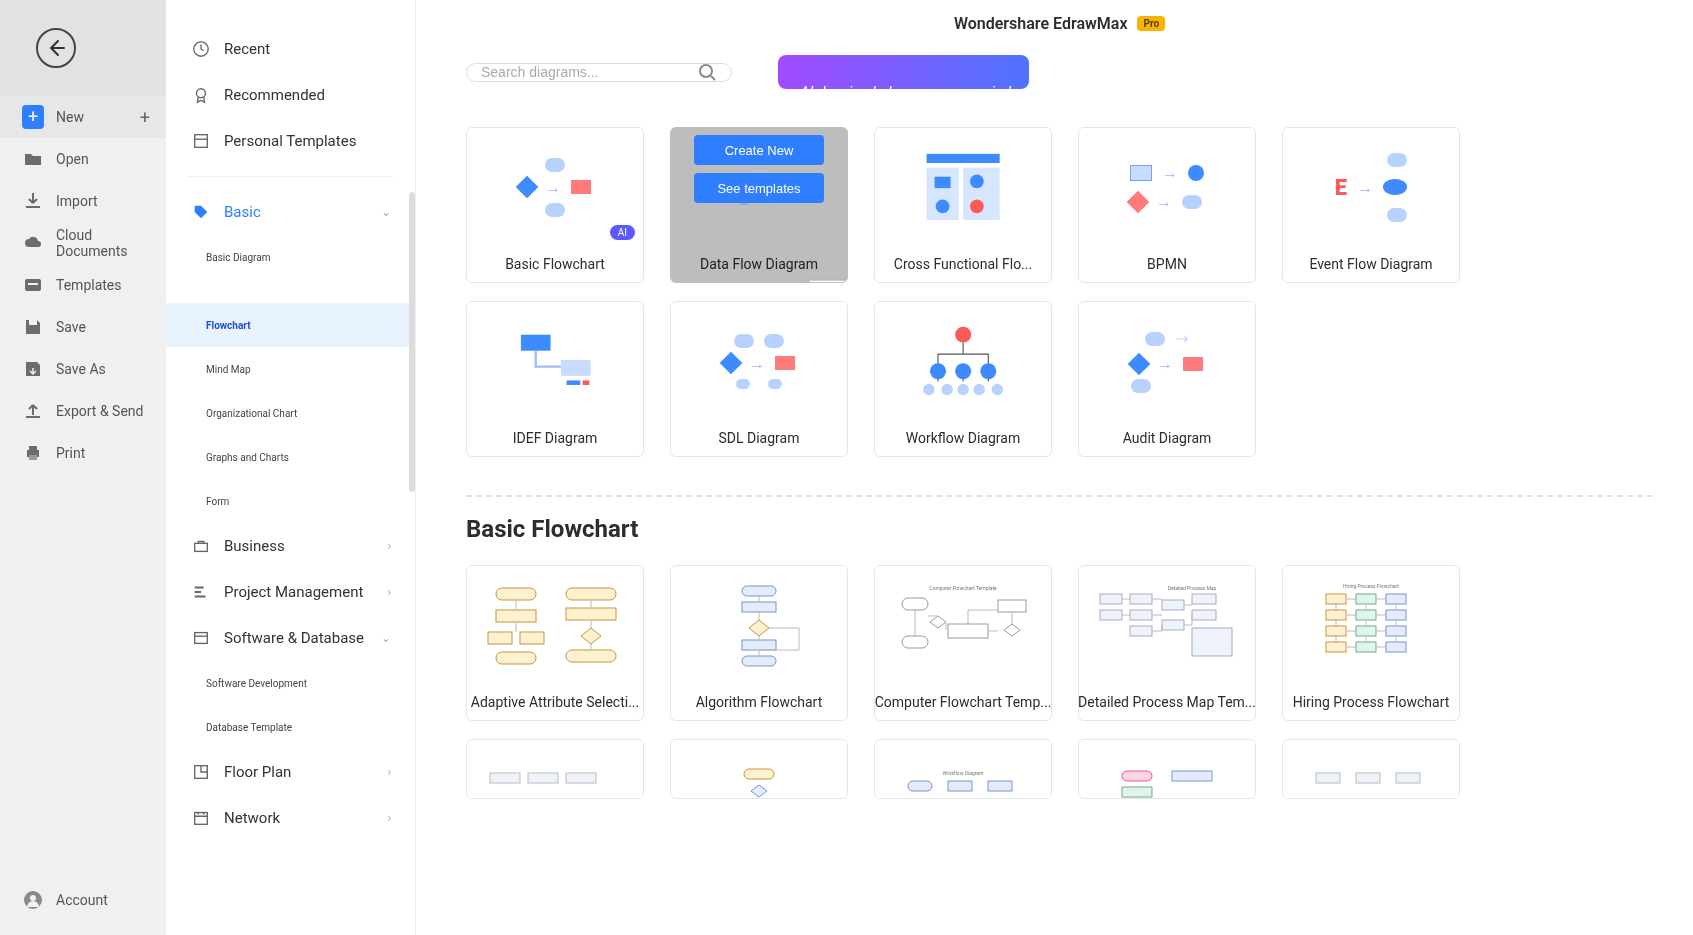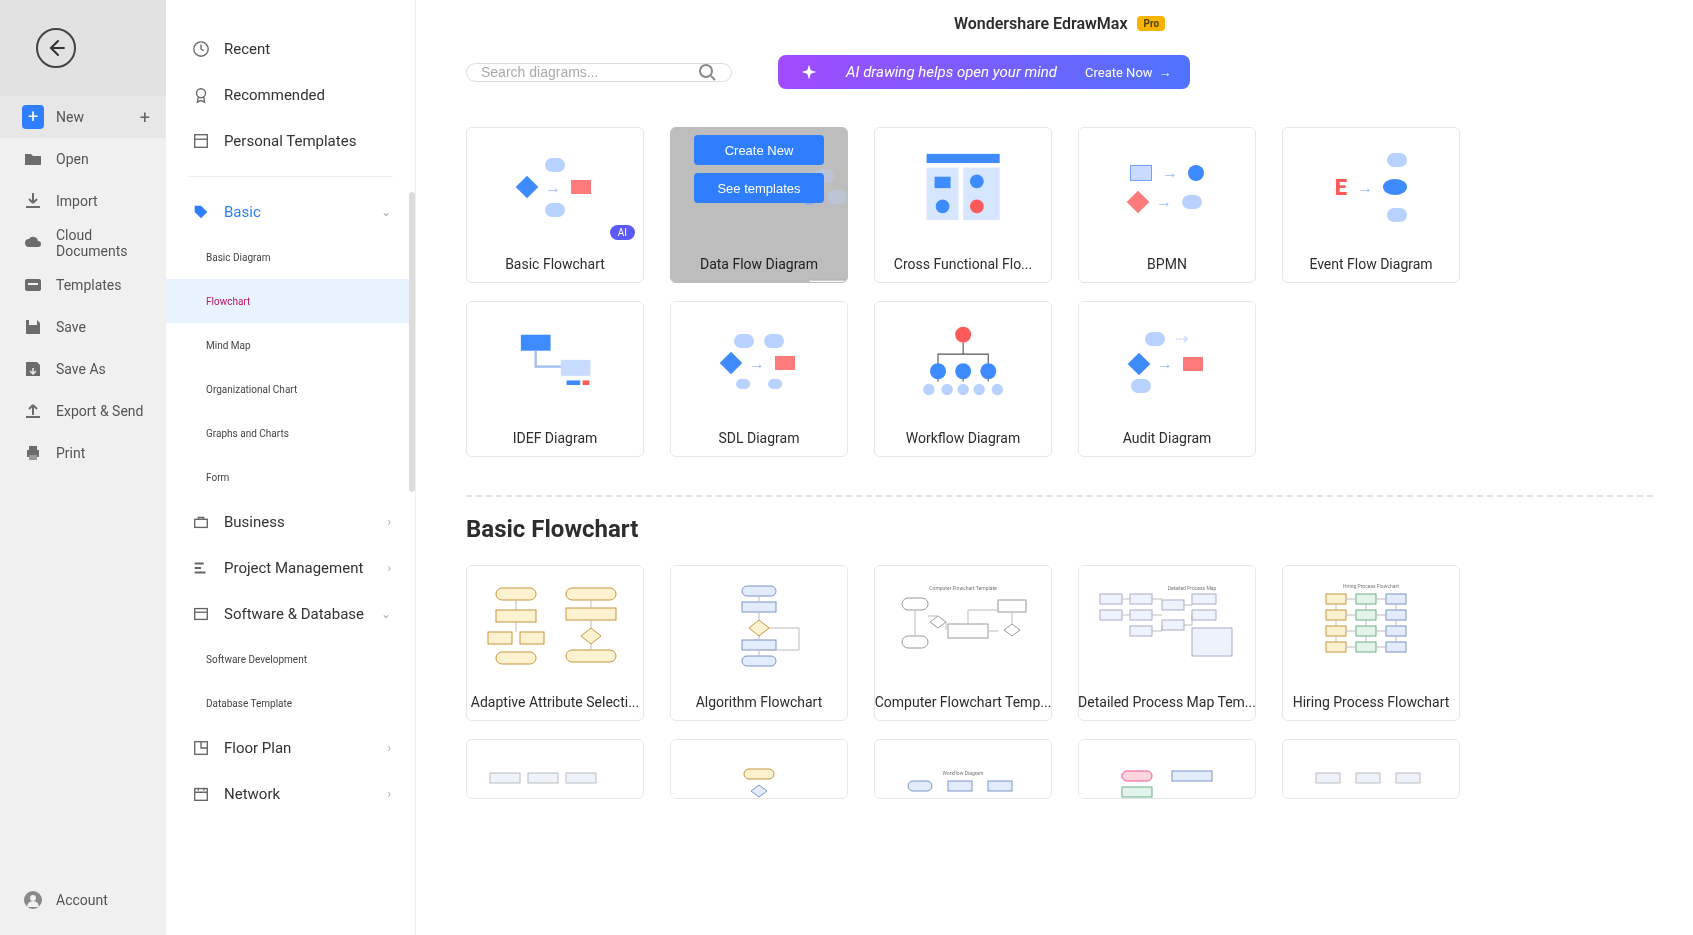--- a/index.html
+++ b/index.html
@@ -83,22 +83,23 @@
   .sub-item {
     height: 44px;
     padding-left: 40px;
     display:flex; align-items:center;
     font-size: 10px;
     color:#444;
     cursor:pointer;
   }
   .sub-item.active {
     background: #e9f2ff;
-    color: #be185d;
-    font-weight: 400;
+    color: #1d4ed8;
+    font-weight: 700;
+    margin-top: 24px;
   }
   .mid-scroll-thumb {
     position: absolute;
     right: 0; top: 192px;
     width: 6px; height: 300px;
     background: #dcdcdc;
     border-radius: 3px;
   }
 
   
@@ -142,20 +143,21 @@
   .ai-banner {
     height: 34px;
     border-radius: 8px;
     padding: 0 18px 0 22px;
     display:flex; align-items:center;
     background: linear-gradient(90deg,#a24bff,#4e73ff);
     color:#fff;
     font-style: italic;
     font-size: 15px;
     gap: 28px;
+    flex-direction: column;
   }
   .ai-banner .banner-btn {
     font-style: normal; font-size: 13px; display:flex;align-items:center;gap:6px; cursor:pointer;justify-content:space-between;
   }
 
   .card-grid {
     display: grid;
     grid-template-columns: repeat(5, 178px);
     column-gap: 26px;
     row-gap: 18px;
@@ -181,21 +183,21 @@
     font-size: 14px;
     padding: 0 8px;
     white-space:nowrap; overflow:hidden; text-overflow:ellipsis;
   }
   .ai-pill {
     position:absolute; right:8px; bottom:6px;
     background:#5c5aff; color:#fff;
     font-size:10px; padding:2px 8px; border-radius:10px;
   }
   .card.hovered { background:#bdbdbd; border-color:#bdbdbd;}
-  .card.hovered .thumb { background:transparent;justify-content:flex-end; }
+  .card.hovered .thumb { background:transparent; }
   .card.hovered .cap { color:#222; }
   .hover-btns {
     position:absolute; top:0; left:0; right:0; bottom:36px;
     display:flex; flex-direction:column; align-items:center; justify-content:center;
     gap:8px;
   }
   .hover-btns button {
     background:#2f7eff; color:#fff; border:none;
     width: 130px; height:30px;
     border-radius:4px; font-size:13px; cursor:pointer;

